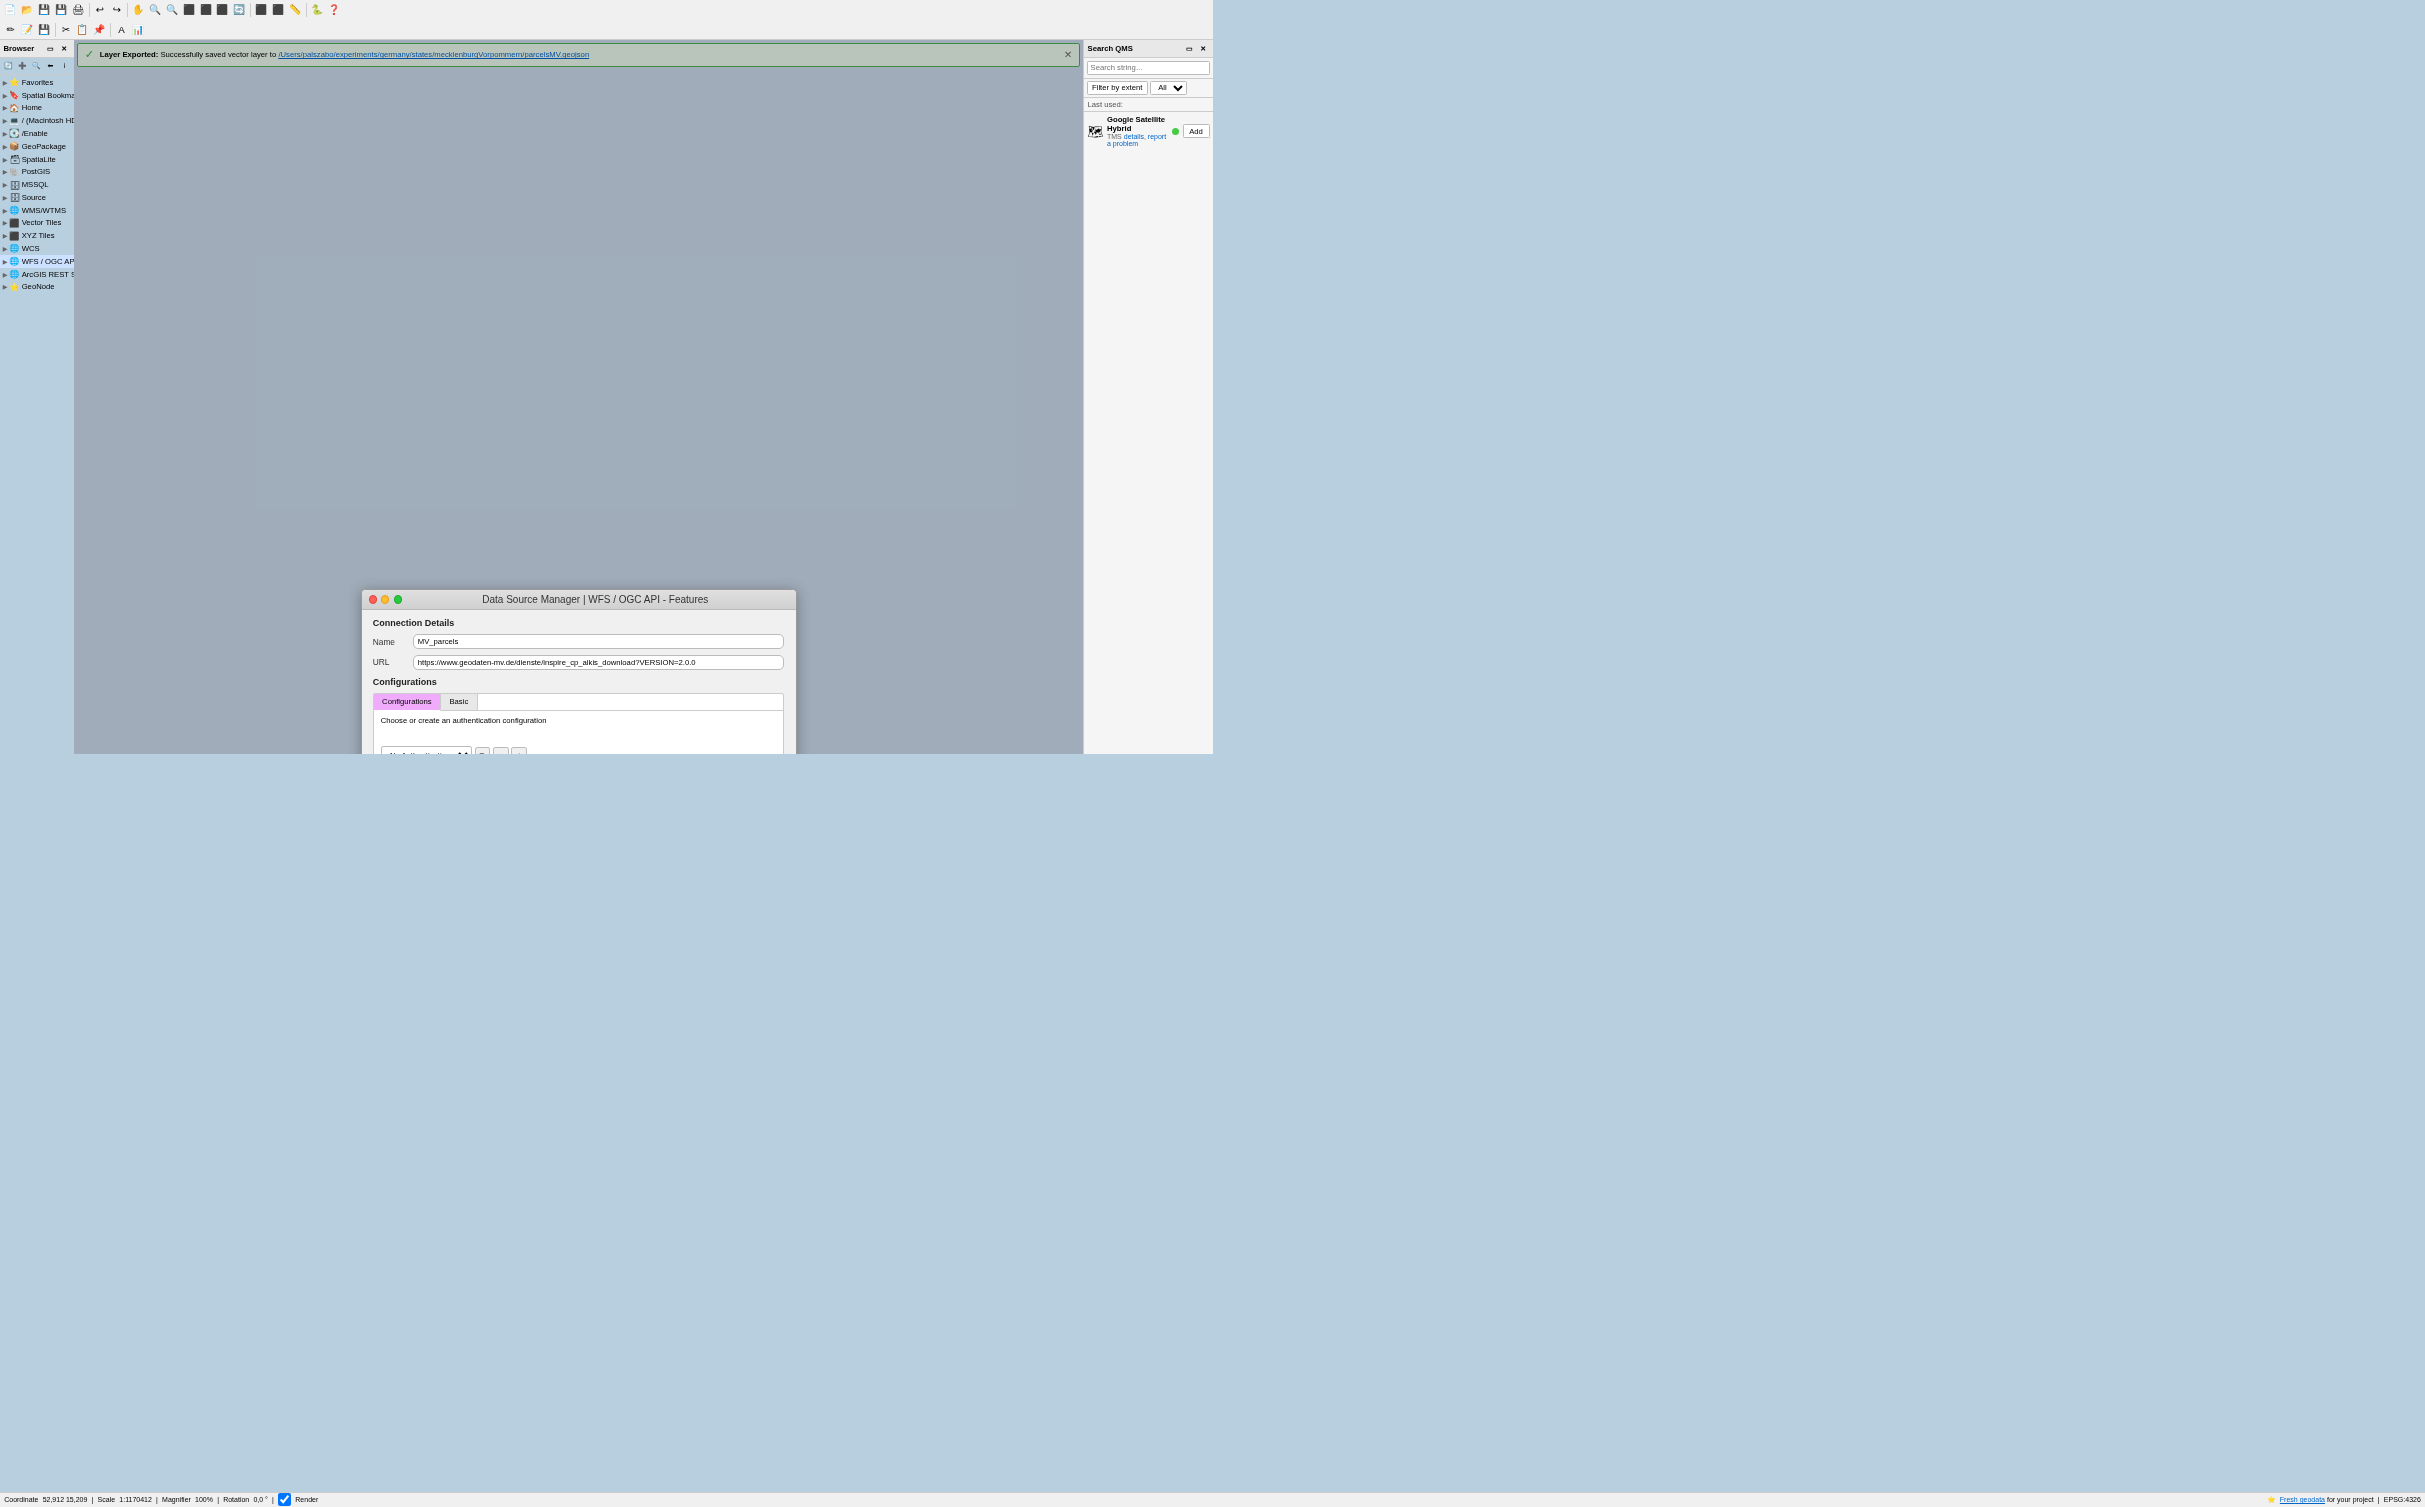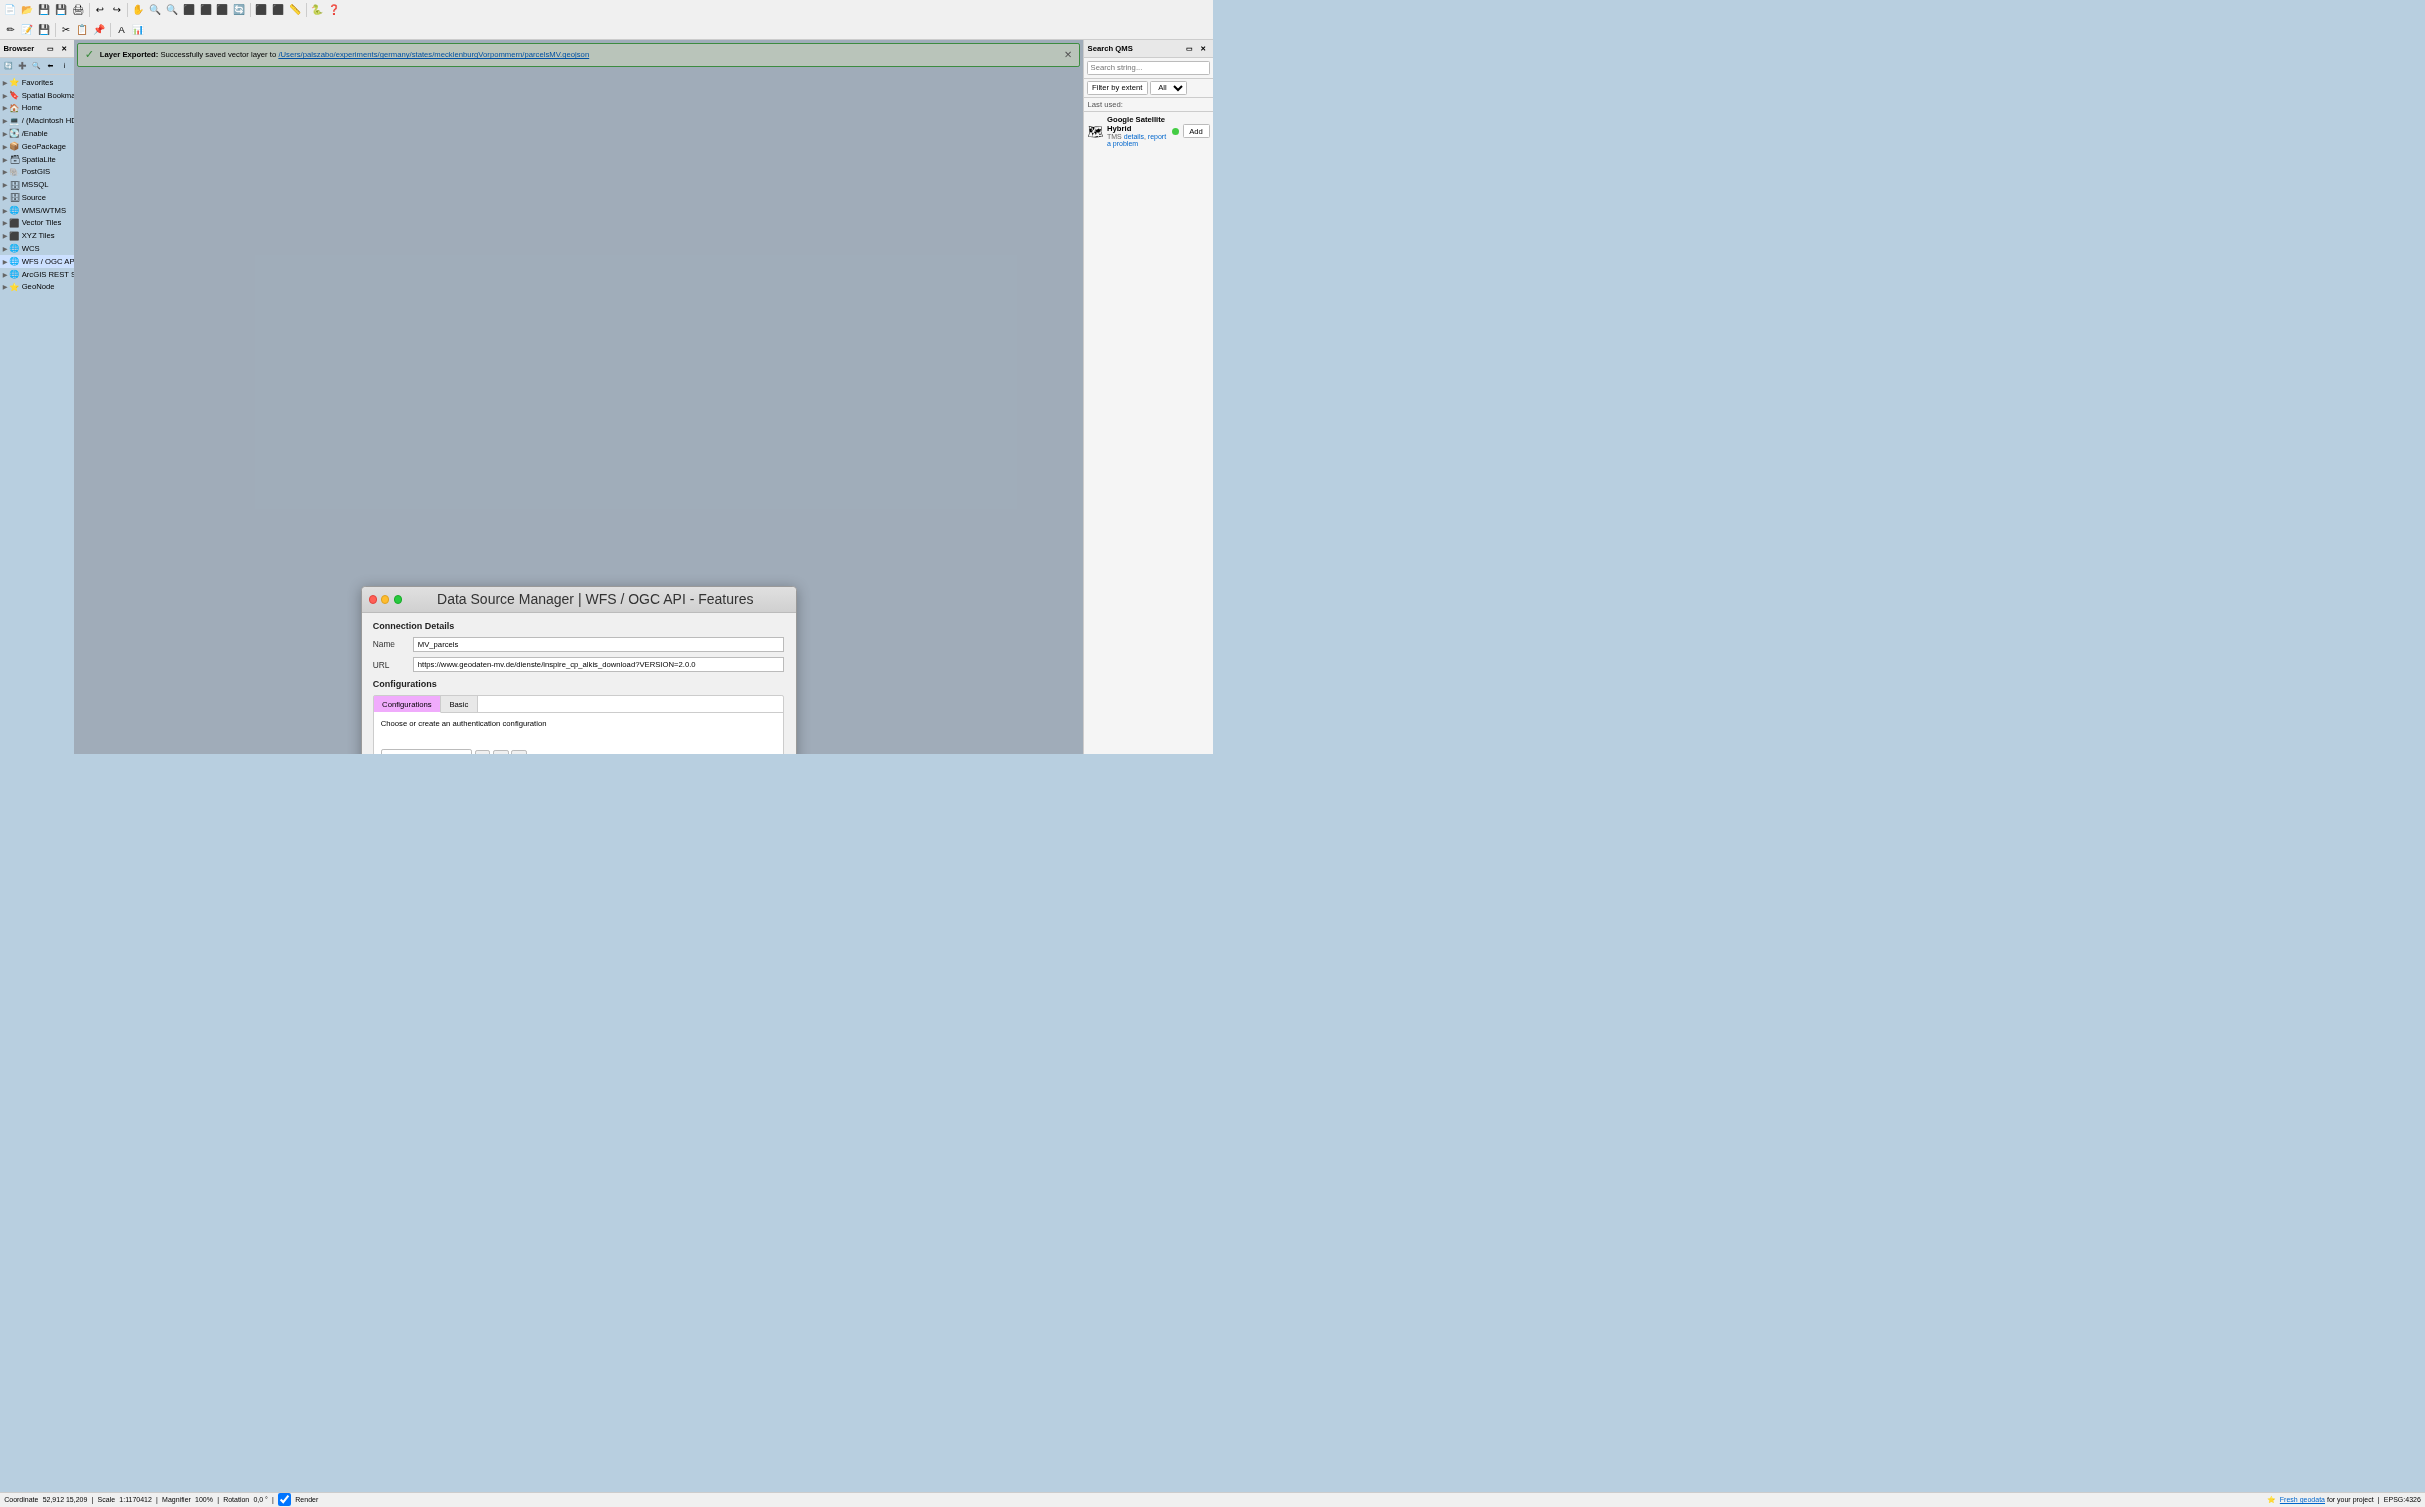--- a/index.html
+++ b/index.html
@@ -57,27 +57,27 @@
 
     
     .dialog-overlay { position: absolute; top: 0; left: 0; right: 0; bottom: 0; background: rgba(0,0,0,0.2); z-index: 100; display: flex; align-items: center; justify-content: center; }
     .dialog { background: #f0f0f0; border: 0.7px solid #999; border-radius: 4.2px; box-shadow: 0 2.8px 14px rgba(0,0,0,0.3); width: 436px; max-height: 90%; display: flex; flex-direction: column; }
     .dialog-titlebar { background: linear-gradient(to bottom, #e0e0e0, #d0d0d0); border-bottom: 0.7px solid #bbb; padding: 4.2px 7px; display: flex; align-items: center; border-radius: 4.2px 4.2px 0 0; }
     .dialog-traffic { display: flex; gap: 4.2px; }
     .traffic-dot { width: 8.4px; height: 8.4px; border-radius: 50%; cursor: pointer; }
     .traffic-red { background: #ff5f56; border: 0.7px solid #e0443e; }
     .traffic-yellow { background: #ffbd2e; border: 0.7px solid #dea123; }
     .traffic-green { background: #27c93f; border: 0.7px solid #1aab29; }
-    .dialog-title { flex: 1; text-align: center; font-size: 14px; font-weight: 500; color: #333; }
+    .dialog-title { flex: 1; text-align: center; font-size: 10px; font-weight: 500; color: #333; }
     .dialog-body { padding: 8.4px 11.2px; overflow-y: auto; flex: 1; }
 
     
     .form-row { display: flex; align-items: center; margin-bottom: 5.6px; gap: 5.6px; }
     .form-label { width: 35px; font-size: 8.4px; color: #333; flex-shrink: 0; }
-    .form-input { flex: 1; padding: 2.1px 3.5px; font-size: 7.7px; border: 0.7px solid #bbb; background: #fff; border-radius: 0; }
+    .form-input { flex: 1; padding: 2.1px 3.5px; font-size: 7.7px; border: 0.7px solid #bbb; background: #fff; border-radius: 5px; }
 
     
     .section-title { font-size: 9px; font-weight: bold; margin-bottom: 5.6px; color: #222; }
     .auth-box { border: 0.7px solid #ccc; background: #fff; border-radius: 2.1px; }
     .auth-tabs { display: flex; border-bottom: 0.7px solid #ccc; }
     .auth-tab { padding: 3.5px 8.4px; font-size: 7.7px; cursor: pointer; border-right: 0.7px solid #ccc; background: #e8e8e8; }
     .auth-tab.active { background: #f0abfc; border-bottom: 1.4px solid #fff; margin-bottom: -0.7px; }
     .auth-tab-content { padding: 5.6px 7px; }
     .auth-description { font-size: 7.7px; color: #555; margin-top: 4.2px; }
     .auth-dropdown { display: flex; align-items: center; gap: 2.8px; }

